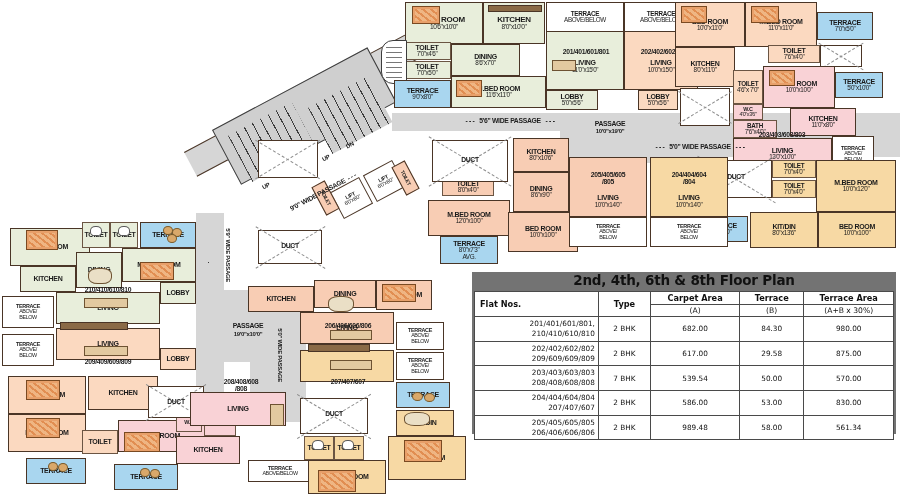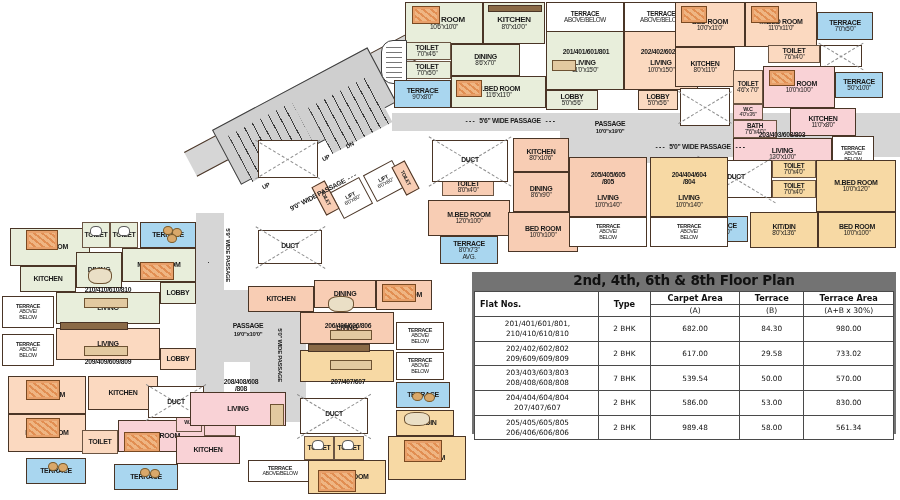--- a/index.html
+++ b/index.html
@@ -62,21 +62,21 @@
   
   #tablewrap{position:absolute;left:472px;top:272px;width:424px;height:162px;background:#737373;}
   #tbl-title{width:100%;text-align:center;font-size:13.5px;font-weight:bold;color:#111;
              letter-spacing:-0.2px;margin:0 0 3px 0;font-family:"DejaVu Sans",sans-serif;}
   table{border-collapse:collapse;width:420px;margin-left:2px;background:#fff;
         font-family:"DejaVu Sans",sans-serif;}
   th,td{border:1.3px solid #4a4a4a;color:#111;}
   thead th{font-size:8.2px;font-weight:bold;text-align:center;padding:1px 2px;}
   .h2{font-size:7.6px;font-weight:normal;}
   tbody td{font-size:7.3px;padding:2px 3px;text-align:center;vertical-align:middle;}
-  tbody td.flats{text-align:center;padding-left:5px;line-height:1.35;white-space:pre-line;}
+  tbody td.flats{text-align:right;padding-left:5px;line-height:1.35;white-space:pre-line;}
   .col-flats{width:128px;} .col-type{width:52px;} .col-carpet{width:96px;}
   .col-terr{width:64px;} .col-sal{width:96px;}
 </style>
 </head>
 <body>
 
 <div id="stage">
 
   <div class="pass" style="left:392px;top:113px;width:508px;height:18px;background:#d6d6d6;border:none;"></div>
   <div class="pass" style="left:560px;top:113px;width:130px;height:50px;background:#d6d6d6;border:none;"></div>
@@ -572,21 +572,21 @@
             <td class="col-carpet">682.00</td>
             <td class="col-terr">84.30</td>
             <td class="col-sal">980.00</td>
           </tr>
           <tr>
             <td class="flats col-flats">202/402/602/802
 209/609/609/809</td>
             <td class="col-type">2 BHK</td>
             <td class="col-carpet">617.00</td>
             <td class="col-terr">29.58</td>
-            <td class="col-sal">733.02</td>
+            <td class="col-sal">875.00</td>
           </tr>
           <tr>
             <td class="flats col-flats">203/403/603/803
 208/408/608/808</td>
             <td class="col-type">7 BHK</td>
             <td class="col-carpet">539.54</td>
             <td class="col-terr">50.00</td>
             <td class="col-sal">570.00</td>
           </tr>
           <tr>

